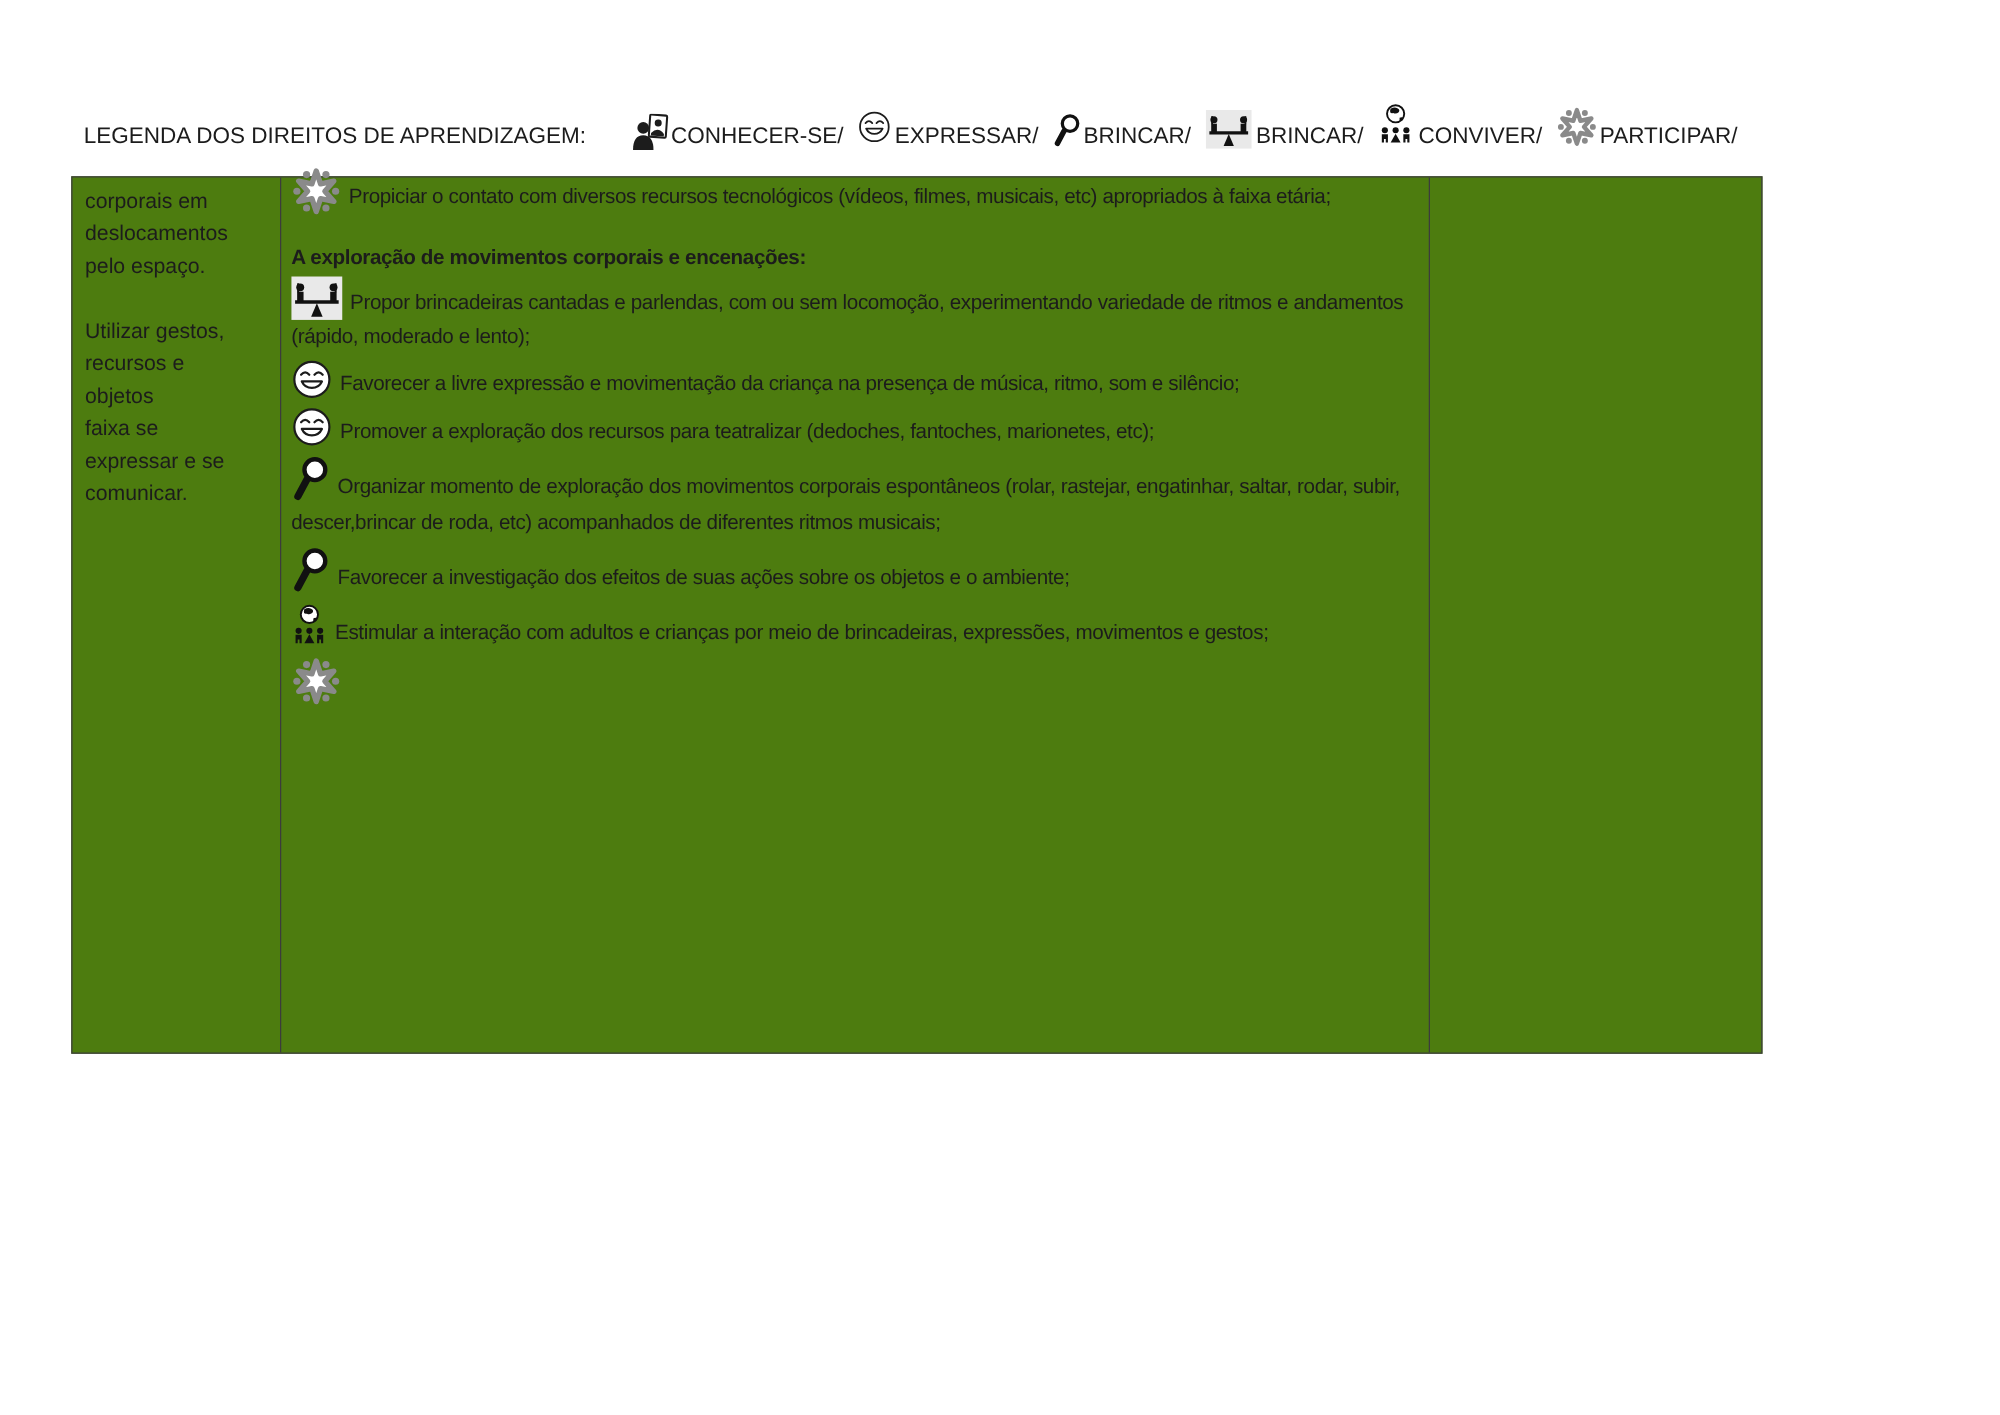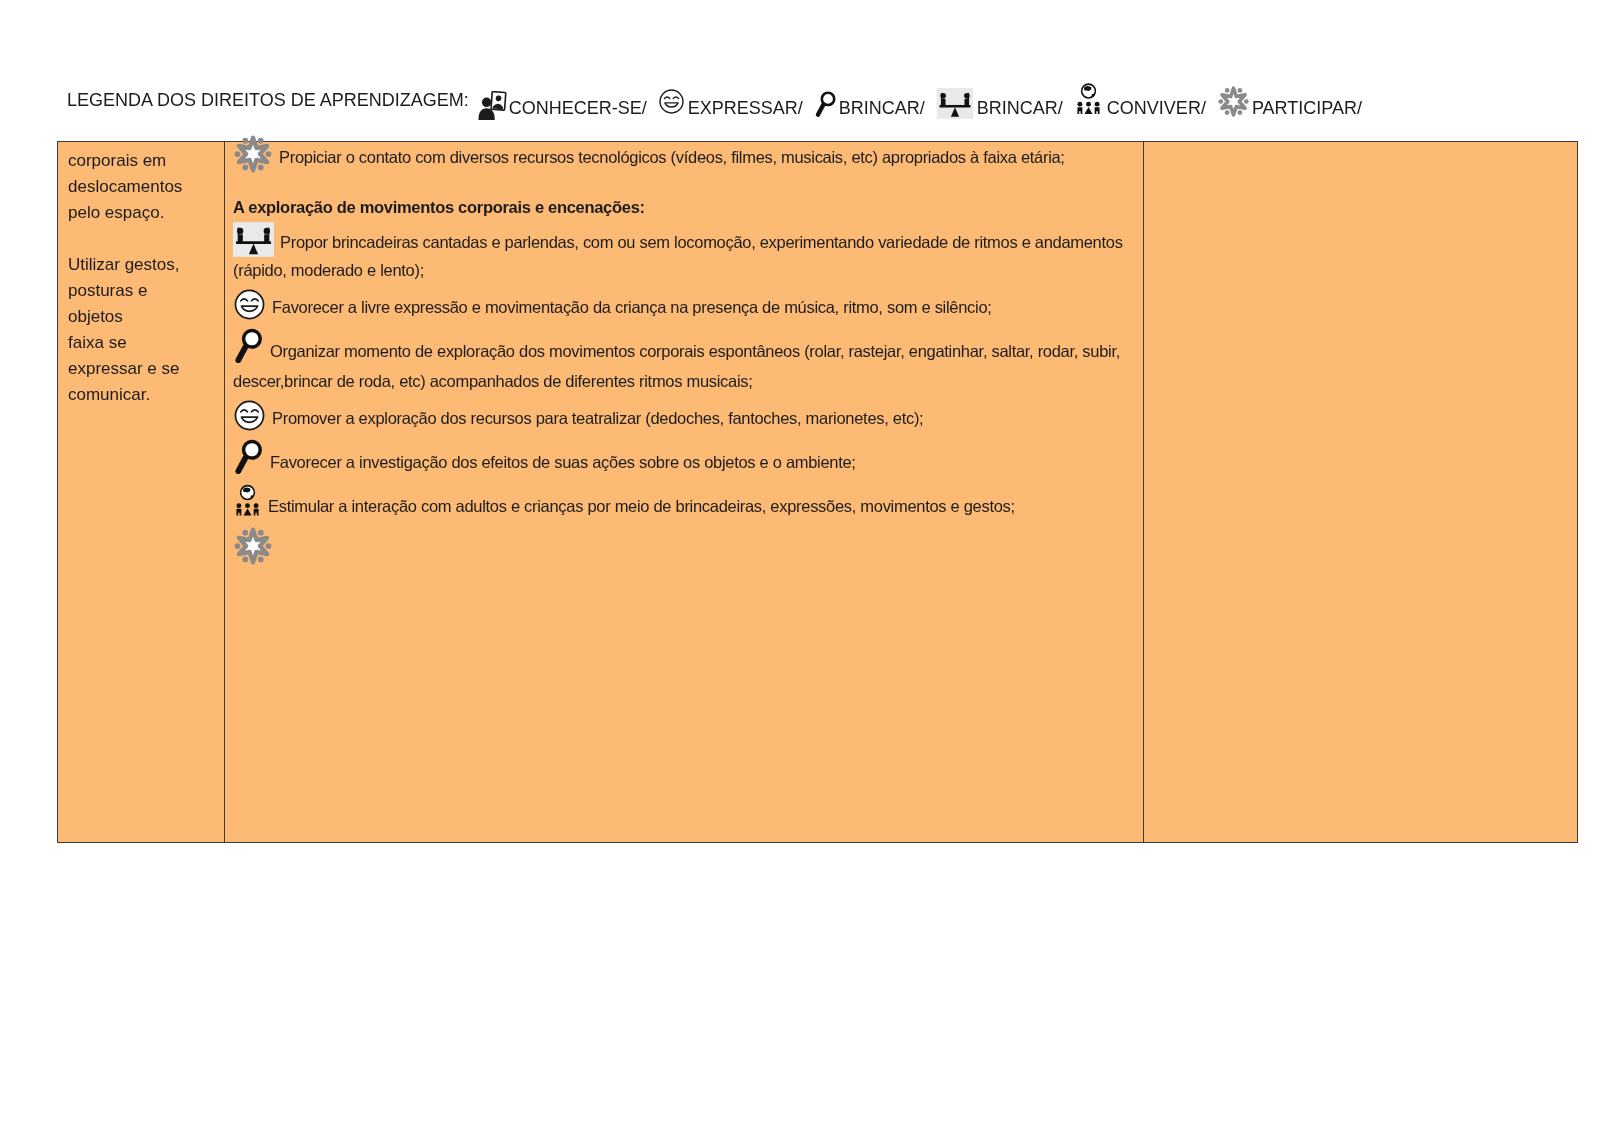--- a/index.html
+++ b/index.html
@@ -6,43 +6,43 @@
   body {
     width:1600px; height:1132px; background:#ffffff; position:relative;
     font-family:"Liberation Sans", sans-serif; color:#1c1c1c;
     overflow:hidden;
   }
   .page { position:absolute; inset:0; }
 
   
   .legend {
     position:absolute; left:67px; top:80px; height:40px;
-    display:flex; align-items:center; font-size:18px; white-space:nowrap;
+    display:flex; align-items:flex-end; font-size:18px; white-space:nowrap;gap:28px;
   }
   .legend-title { line-height:23px; margin-right:8px; }
   .legend-items { display:flex; align-items:flex-end; }
   .legend-item { display:flex; align-items:flex-end; margin-right:11px; }
   .legend-label { line-height:23px; }
 
   
   .icon { display:inline-block; line-height:0; }
   .icon svg { display:block; width:100%; height:100%; }
 
   .legend-ic.ic-conhecer-se-icon { width:31px; height:29px; margin-right:1px; }
   .legend-ic.ic-expressar-icon   { width:27px; height:27px; margin-bottom:5px; margin-right:3px; }
   .legend-ic.ic-explorar-icon    { width:23px; height:30px; margin-bottom:0;  margin-right:2px; }
   .legend-ic.ic-brincar-icon     { width:38px; height:31px; margin-bottom:1px; margin-right:3px; }
   .legend-ic.ic-conviver-icon    { width:29px; height:40px; margin-bottom:-1px; margin-right:4px; }
   .legend-ic.ic-participar-icon  { width:33px; height:33px; margin-bottom:2px; margin-right:2px; }
 
   
   .doc-table {
-    position:absolute; left:57px; top:141px; width:1521px; height:702px;
+    position:absolute; left:57px; top:141px; width:1353px; height:702px;
     display:flex; border:1.6px solid #3c3c3c; box-sizing:border-box;
-    background:#fdba74;
+    background:#4d7c0f;
   }
   .col-left {
     width:167px; box-sizing:border-box; border-right:1.6px solid #3c3c3c;
     padding:6px 8px 6px 10px; font-size:17px; line-height:26px;
   }
   .col-main {
     width:919px; box-sizing:border-box; border-right:1.6px solid #3c3c3c;
     padding:0 6px 0 8px; font-size:16.5px; line-height:26px;
     letter-spacing:-0.3px;
   }
@@ -159,21 +159,21 @@
 
   <div class="doc-table">
     <div class="col-left">
         <div class="para">
           <div class="para-line">corporais em</div>
           <div class="para-line">deslocamentos</div>
           <div class="para-line">pelo espaço.</div>
         </div>
         <div class="para">
           <div class="para-line">Utilizar gestos,</div>
-          <div class="para-line">posturas e</div>
+          <div class="para-line">recursos e</div>
           <div class="para-line">objetos</div>
           <div class="para-line">faixa se</div>
           <div class="para-line">expressar e se</div>
           <div class="para-line">comunicar.</div>
         </div>
       </div>
     <div class="col-main">
         <div class="main-item"><span class="icon item-icon main-ic ic-participar-icon"><svg viewBox="0 0 32 32" xmlns="http://www.w3.org/2000/svg">
     <path d="M16 3 L18.75 11.24 L27.26 9.5 L21.5 16 L27.26 22.5 L18.75 20.76 L16 29 L13.25 20.76 L4.74 22.5 L10.5 16 L4.74 9.5 L13.25 11.24 Z" fill="#ffffff" stroke="#8a8a8a" stroke-width="3.4" stroke-linejoin="round"></path>
     <circle cx="22.2" cy="5.3" r="2.3" fill="#8a8a8a"></circle>
@@ -194,30 +194,30 @@
     <circle cx="33" cy="8.6" r="3.1" fill="#111111"></circle>
     <rect x="30.4" y="12" width="5" height="7.5" fill="#111111"></rect>
     <rect x="33.8" y="5.4" width="1.6" height="7" fill="#111111"></rect>
   </svg></span><span class="item-text">Propor brincadeiras cantadas e parlendas, com ou sem locomoção, experimentando variedade de ritmos e andamentos (rápido, moderado e lento);</span></div>
         <div class="main-item"><span class="icon item-icon main-ic ic-expressar-icon"><svg viewBox="0 0 32 32" xmlns="http://www.w3.org/2000/svg">
     <circle cx="16" cy="16" r="13.6" fill="#ffffff" stroke="#1c1c1c" stroke-width="1.7"></circle>
     <path d="M7.6 12.4 Q10.8 8.8 14 12.4" fill="none" stroke="#1c1c1c" stroke-width="1.7" stroke-linecap="round"></path>
     <path d="M18 12.4 Q21.2 8.8 24.4 12.4" fill="none" stroke="#1c1c1c" stroke-width="1.7" stroke-linecap="round"></path>
     <path d="M8.2 17.6 A8.6 8.6 0 0 0 23.8 17.6 Z" fill="#ffffff" stroke="#1c1c1c" stroke-width="1.7" stroke-linejoin="round"></path>
   </svg></span><span class="item-text">Favorecer a livre expressão e movimentação da criança na presença de música, ritmo, som e silêncio;</span></div>
-        <div class="main-item"><span class="icon item-icon main-ic ic-explorar-icon"><svg viewBox="0 0 32 40" xmlns="http://www.w3.org/2000/svg">
-    <circle cx="19.5" cy="11.5" r="8.6" fill="#ffffff" stroke="#111111" stroke-width="3.6"></circle>
-    <path d="M13 19.5 L5.5 33.5" stroke="#111111" stroke-width="6" stroke-linecap="round"></path>
-  </svg></span><span class="item-text">Organizar momento de exploração dos movimentos corporais espontâneos (rolar, rastejar, engatinhar, saltar, rodar, subir, descer,brincar de roda, etc) acompanhados de diferentes ritmos musicais;</span></div>
         <div class="main-item"><span class="icon item-icon main-ic ic-expressar-icon"><svg viewBox="0 0 32 32" xmlns="http://www.w3.org/2000/svg">
     <circle cx="16" cy="16" r="13.6" fill="#ffffff" stroke="#1c1c1c" stroke-width="1.7"></circle>
     <path d="M7.6 12.4 Q10.8 8.8 14 12.4" fill="none" stroke="#1c1c1c" stroke-width="1.7" stroke-linecap="round"></path>
     <path d="M18 12.4 Q21.2 8.8 24.4 12.4" fill="none" stroke="#1c1c1c" stroke-width="1.7" stroke-linecap="round"></path>
     <path d="M8.2 17.6 A8.6 8.6 0 0 0 23.8 17.6 Z" fill="#ffffff" stroke="#1c1c1c" stroke-width="1.7" stroke-linejoin="round"></path>
   </svg></span><span class="item-text">Promover a exploração dos recursos para teatralizar (dedoches, fantoches, marionetes, etc);</span></div>
+        <div class="main-item"><span class="icon item-icon main-ic ic-explorar-icon"><svg viewBox="0 0 32 40" xmlns="http://www.w3.org/2000/svg">
+    <circle cx="19.5" cy="11.5" r="8.6" fill="#ffffff" stroke="#111111" stroke-width="3.6"></circle>
+    <path d="M13 19.5 L5.5 33.5" stroke="#111111" stroke-width="6" stroke-linecap="round"></path>
+  </svg></span><span class="item-text">Organizar momento de exploração dos movimentos corporais espontâneos (rolar, rastejar, engatinhar, saltar, rodar, subir, descer,brincar de roda, etc) acompanhados de diferentes ritmos musicais;</span></div>
         <div class="main-item"><span class="icon item-icon main-ic ic-explorar-icon"><svg viewBox="0 0 32 40" xmlns="http://www.w3.org/2000/svg">
     <circle cx="19.5" cy="11.5" r="8.6" fill="#ffffff" stroke="#111111" stroke-width="3.6"></circle>
     <path d="M13 19.5 L5.5 33.5" stroke="#111111" stroke-width="6" stroke-linecap="round"></path>
   </svg></span><span class="item-text">Favorecer a investigação dos efeitos de suas ações sobre os objetos e o ambiente;</span></div>
         <div class="main-item"><span class="icon item-icon main-ic ic-conviver-icon"><svg viewBox="0 0 32 40" xmlns="http://www.w3.org/2000/svg">
     <circle cx="16" cy="9" r="7.6" fill="#ffffff" stroke="#111111" stroke-width="1.7"></circle>
     <path d="M11.5 4.5 q3.5 -2 6 -0.5 q2.8 1.2 1.2 3.6 q-2.2 2 -4.8 0.8 q-3.8 0.8 -2.4 -3.9 z" fill="#111111"></path>
     <path d="M19.5 12.5 q2.6 -1.2 3.6 0.8 q-1.2 2.6 -3.6 1.6 z" fill="#111111"></path>
     <circle cx="6.5" cy="23.5" r="2.7" fill="#111111"></circle>
     <path d="M3.8 27 h5.4 v7.4 h-1.9 v-3.2 h-1.6 v3.2 H3.8 z" fill="#111111"></path>

